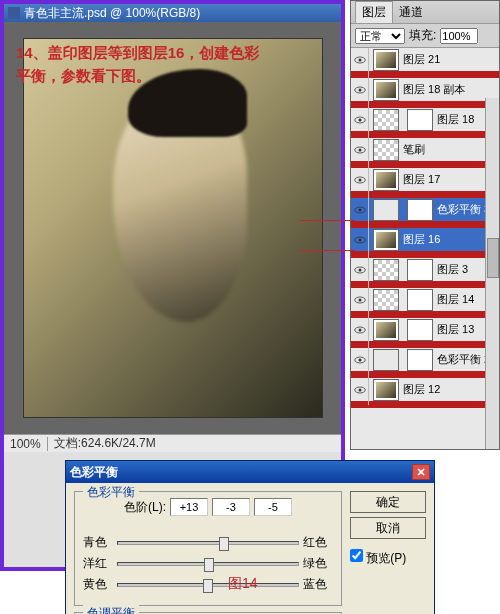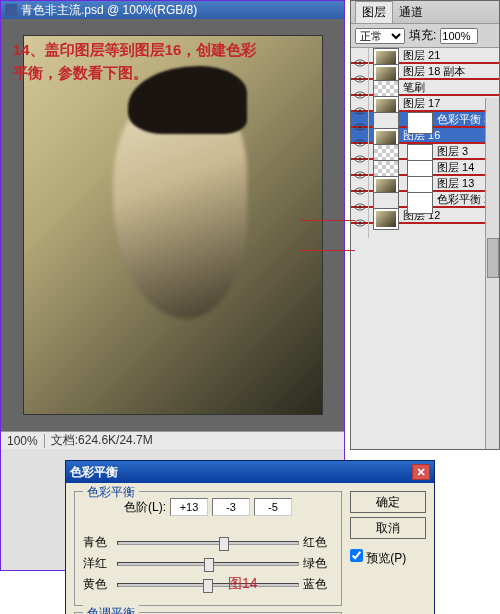--- a/index.html
+++ b/index.html
@@ -1,36 +1,36 @@
 <!DOCTYPE html>
 <html><head>
 <meta charset="utf-8">
 <style>
 *{margin:0;padding:0;box-sizing:border-box;font-family:"Microsoft YaHei",Tahoma,sans-serif;font-size:12px}
 body{width:500px;height:614px;background:#fff;position:relative;overflow:hidden}
-.doc-win{position:absolute;left:0;top:0;width:345px;height:571px;border:1px solid #6d28d9;background:#e0e0e0}
+.doc-win{position:absolute;left:0;top:0;width:345px;height:571px;border:4px solid #6d28d9;background:#e0e0e0}
 .titlebar{height:18px;background:linear-gradient(#4a7ec7,#2f5fa8);color:#fff;display:flex;align-items:center;padding:0 4px;font-size:11px}
 .titlebar .psicon{width:12px;height:12px;background:#3b5998;margin-right:4px}
 .canvas-area{background:#666;height:412px;display:flex;align-items:center;justify-content:center;position:relative}
 .photo{width:300px;height:380px;background:linear-gradient(135deg,#d4c89a 0%,#b5a878 30%,#2a2a1e 100%);position:relative;border:1px solid #333}
 .photo::before{content:"";position:absolute;top:15%;left:30%;width:45%;height:60%;background:linear-gradient(160deg,#e8dcc0 0%,#c9b890 40%,#3d3828 100%);border-radius:40% 35% 45% 55%;filter:blur(2px)}
 .photo::after{content:"";position:absolute;top:8%;left:35%;width:40%;height:18%;background:#1a1510;border-radius:60% 40% 20% 30%;filter:blur(1px)}
 .annot{position:absolute;top:20px;left:12px;color:#c4272b;font-size:15px;font-weight:bold;line-height:1.5;z-index:2}
 .statusbar{height:18px;background:#e9e9e9;border-top:1px solid #999;display:flex;align-items:center;font-size:11px;color:#333}
 .statusbar .zbox{border-right:1px solid #999;padding:0 6px}
 .statusbar .info{padding:0 6px}
 .watermark{position:absolute;top:4px;right:6px;font-size:10px;color:#999}
 .layers{position:absolute;right:0;top:0;width:150px;height:450px;border:1px solid #666;background:#e8e8e8;display:flex;flex-direction:column}
 .layers-head{background:linear-gradient(#d5d5d5,#c5c5c5);padding:0 4px;border-bottom:1px solid #999;display:flex;align-items:center;font-size:11px}
 .layers-head span{padding:2px 6px}
 .layers-head .active{background:#e8e8e8;border:1px solid #999;border-bottom:none}
 .layers-opts{background:#d3d3d3;padding:3px 4px;border-bottom:1px solid #999;display:flex;align-items:center;gap:4px;font-size:11px}
 .layers-opts select{font-size:11px;width:50px}
 .layers-opts input{font-size:11px;width:38px}
-.lrow{display:flex;height:16px;border-bottom:2px solid #b91c1c;background:#e8e8e8}
+.lrow{display:flex;align-items:center;height:30px;border-bottom:7px solid #b91c1c;background:#e8e8e8}
 .lrow.sel{background:#3b6dc5;color:#fff}
 .eye{width:18px;height:30px;border-right:1px solid #bbb;display:flex;align-items:center;justify-content:center}
 .eye svg{width:12px;height:8px}
 .thumb{width:26px;height:22px;border:1px solid #666;margin:0 4px;background:#fff;position:relative}
 .thumb.chk{background:repeating-conic-gradient(#ccc 0 25%,#fff 0 50%) 0 0/8px 8px}
 .thumb.img::after{content:"";position:absolute;inset:2px;background:linear-gradient(135deg,#d4c89a,#3a3425)}
 .thumb.mask{background:#fff}
 .thumb.adj{background:#e8e8e8;display:flex;align-items:center;justify-content:center}
 .lname{font-size:11px;white-space:nowrap;overflow:hidden}
 .scroll-v{position:absolute;right:0;top:50px;bottom:0;width:14px;background:#ddd;border-left:1px solid #999}
@@ -117,20 +117,31 @@
         <div class="lname">图层 18 副本</div>
       </div>
       <div class="lrow">
         <div class="eye">
           <svg viewBox="0 0 16 10">
             <ellipse cx="8" cy="5" rx="7" ry="4" fill="none" stroke="#333"></ellipse>
             <circle cx="8" cy="5" r="2" fill="#333"></circle>
           </svg>
         </div>
         <div class="thumb chk"></div>
+        <div class="thumb mask"></div>
+        <div class="lname">图层 18</div>
+      </div>
+      <div class="lrow">
+        <div class="eye">
+          <svg viewBox="0 0 16 10">
+            <ellipse cx="8" cy="5" rx="7" ry="4" fill="none" stroke="#333"></ellipse>
+            <circle cx="8" cy="5" r="2" fill="#333"></circle>
+          </svg>
+        </div>
+        <div class="thumb chk"></div>
         <div class="lname">笔刷</div>
       </div>
       <div class="lrow">
         <div class="eye">
           <svg viewBox="0 0 16 10">
             <ellipse cx="8" cy="5" rx="7" ry="4" fill="none" stroke="#333"></ellipse>
             <circle cx="8" cy="5" r="2" fill="#333"></circle>
           </svg>
         </div>
         <div class="thumb img"></div>

